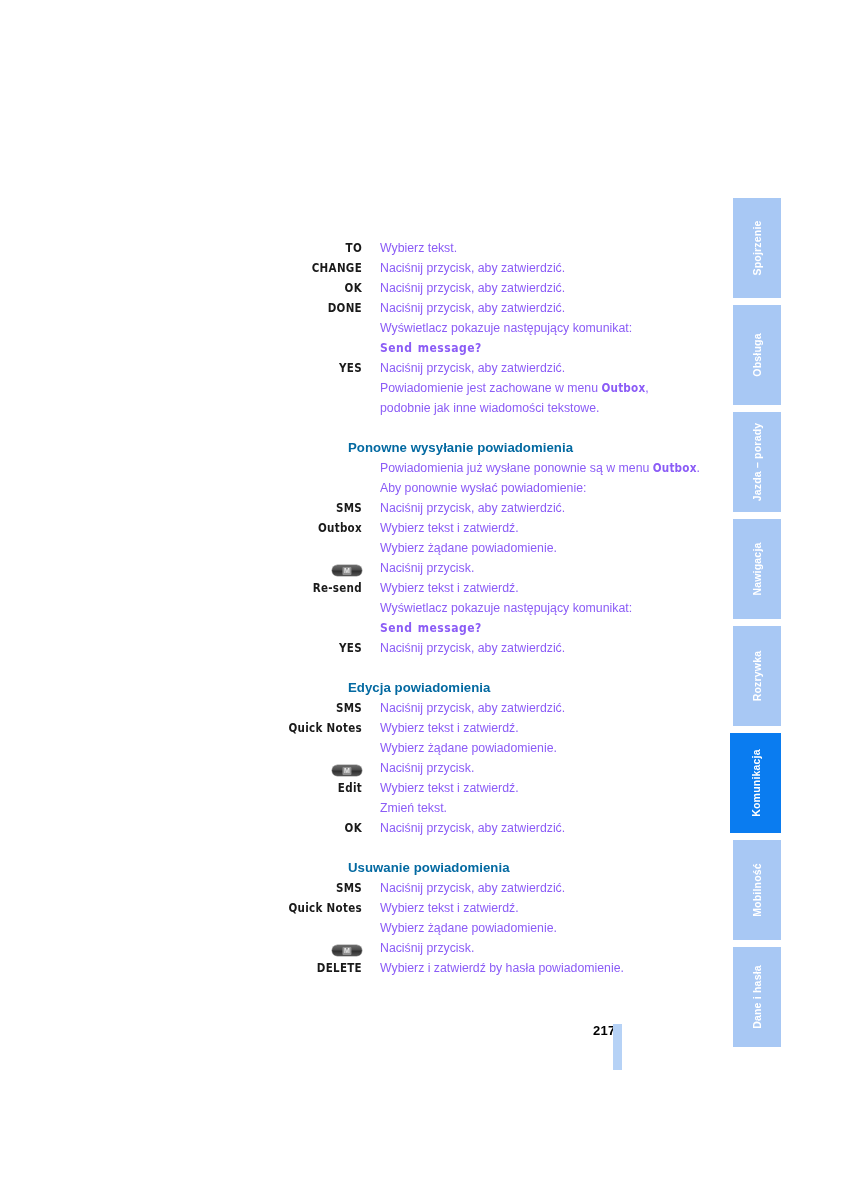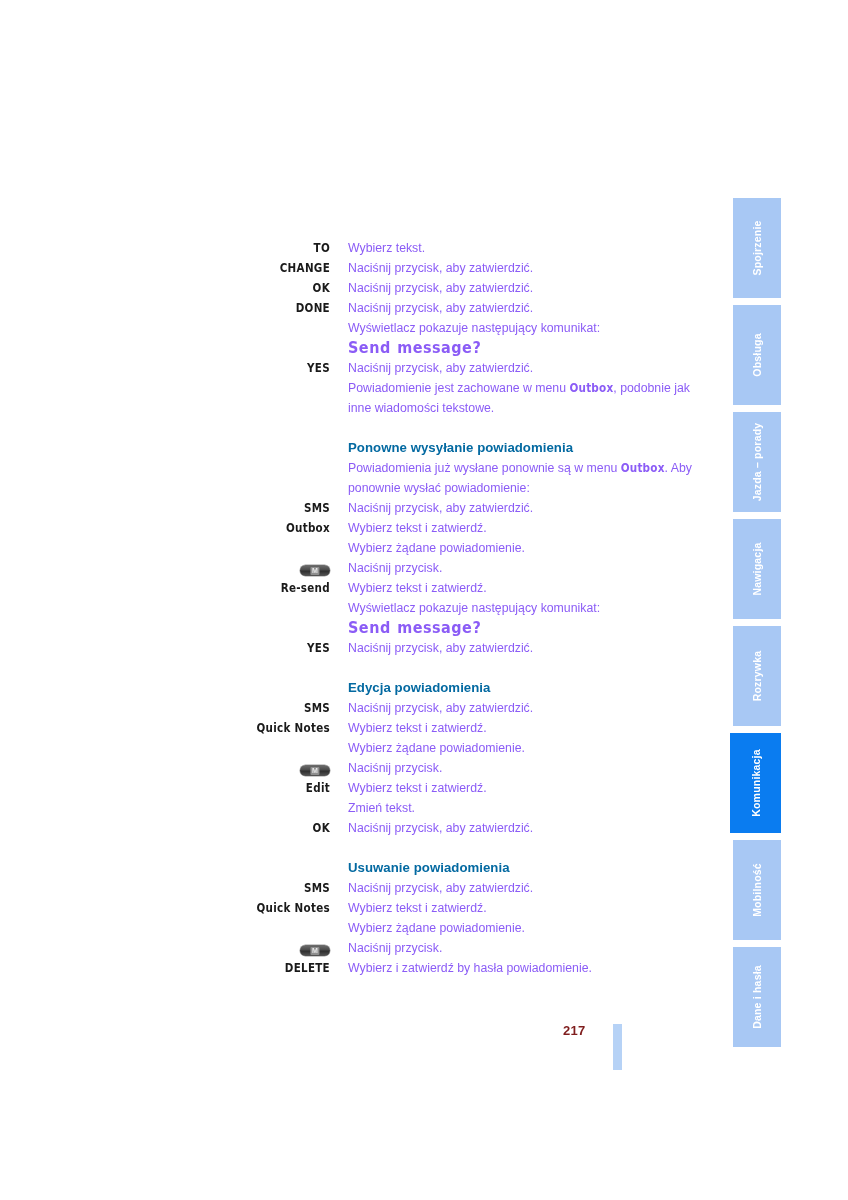--- a/index.html
+++ b/index.html
@@ -28,20 +28,21 @@
     position: absolute;
     left: 0;
     top: 238px;
     width: 700px;
   }
 
   .row {
     display: flex;
     align-items: center;
     min-height: 20px;
+    margin-left: 32px;
   }
 
   .row .label {
     width: 330px;
     flex: 0 0 330px;
     text-align: right;
     padding-right: 0;
     box-sizing: border-box;
     font-family: "DejaVu Sans Condensed", "Liberation Sans Narrow", "Liberation Sans", sans-serif;
     font-weight: bold;
@@ -65,21 +66,21 @@
     font-family: "DejaVu Sans Condensed", "Liberation Sans Narrow", "Liberation Sans", sans-serif;
     font-weight: bold;
     font-size: 11.6px;
     letter-spacing: 0.2px;
   }
 
   
   .row.screen .body {
     font-family: "DejaVu Sans Condensed", "Liberation Sans Narrow", "Liberation Sans", sans-serif;
     font-weight: bold;
-    font-size: 16px;
+    font-size: 12px;
     letter-spacing: 0.5px;
     word-spacing: 1px;
   }
 
   
   .heading {
     margin: 0;
     padding-left: 348px;
     font-size: 13.2px;
     font-weight: bold;
@@ -154,25 +155,25 @@
     width: 51px;
     box-shadow: -1px 0 0 0 #ffffff;
   }
   .tab.active .tab-label {
     color: #ffffff;
   }
 
   
   .pagenum {
     position: absolute;
-    left: 563px;
+    left: 593px;
     top: 1023px;
     font-size: 13px;
     font-weight: bold;
-    color: #7f1d1d;
+    color: #000000;
     letter-spacing: 0.3px;
   }
   .pagemark {
     position: absolute;
     left: 613px;
     top: 1024px;
     width: 9px;
     height: 46px;
     background: #b6d2f6;
   }

